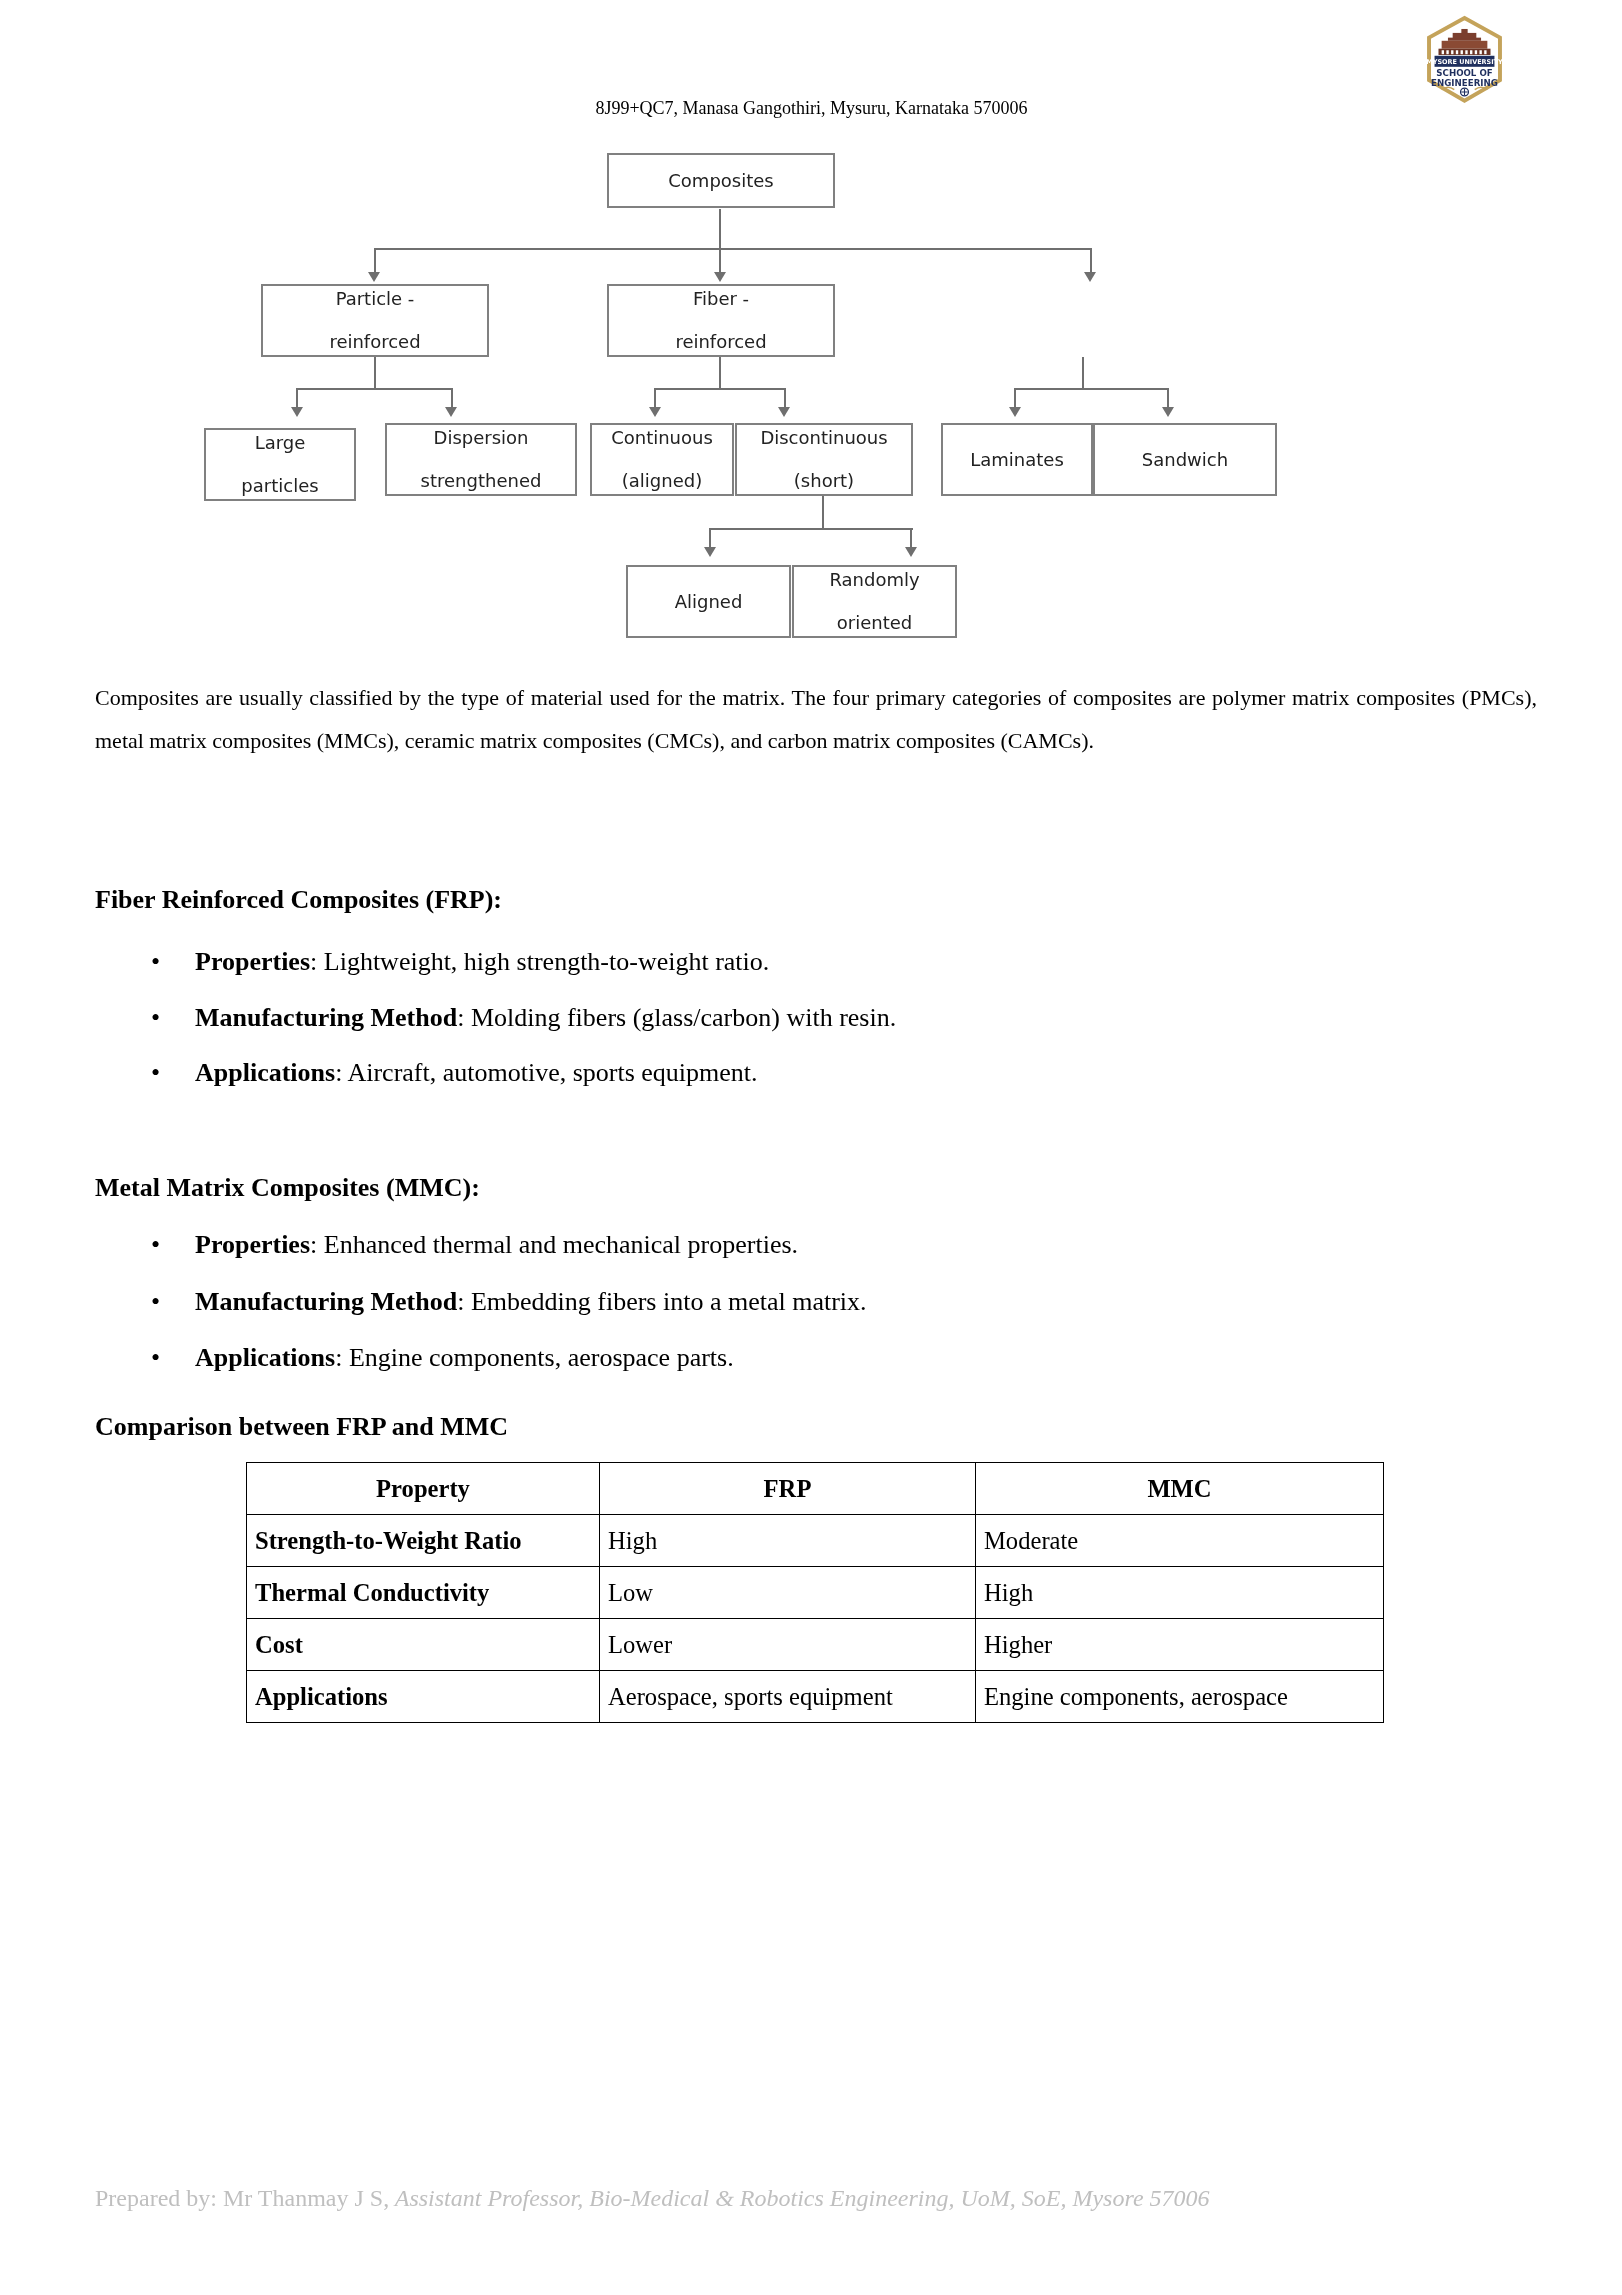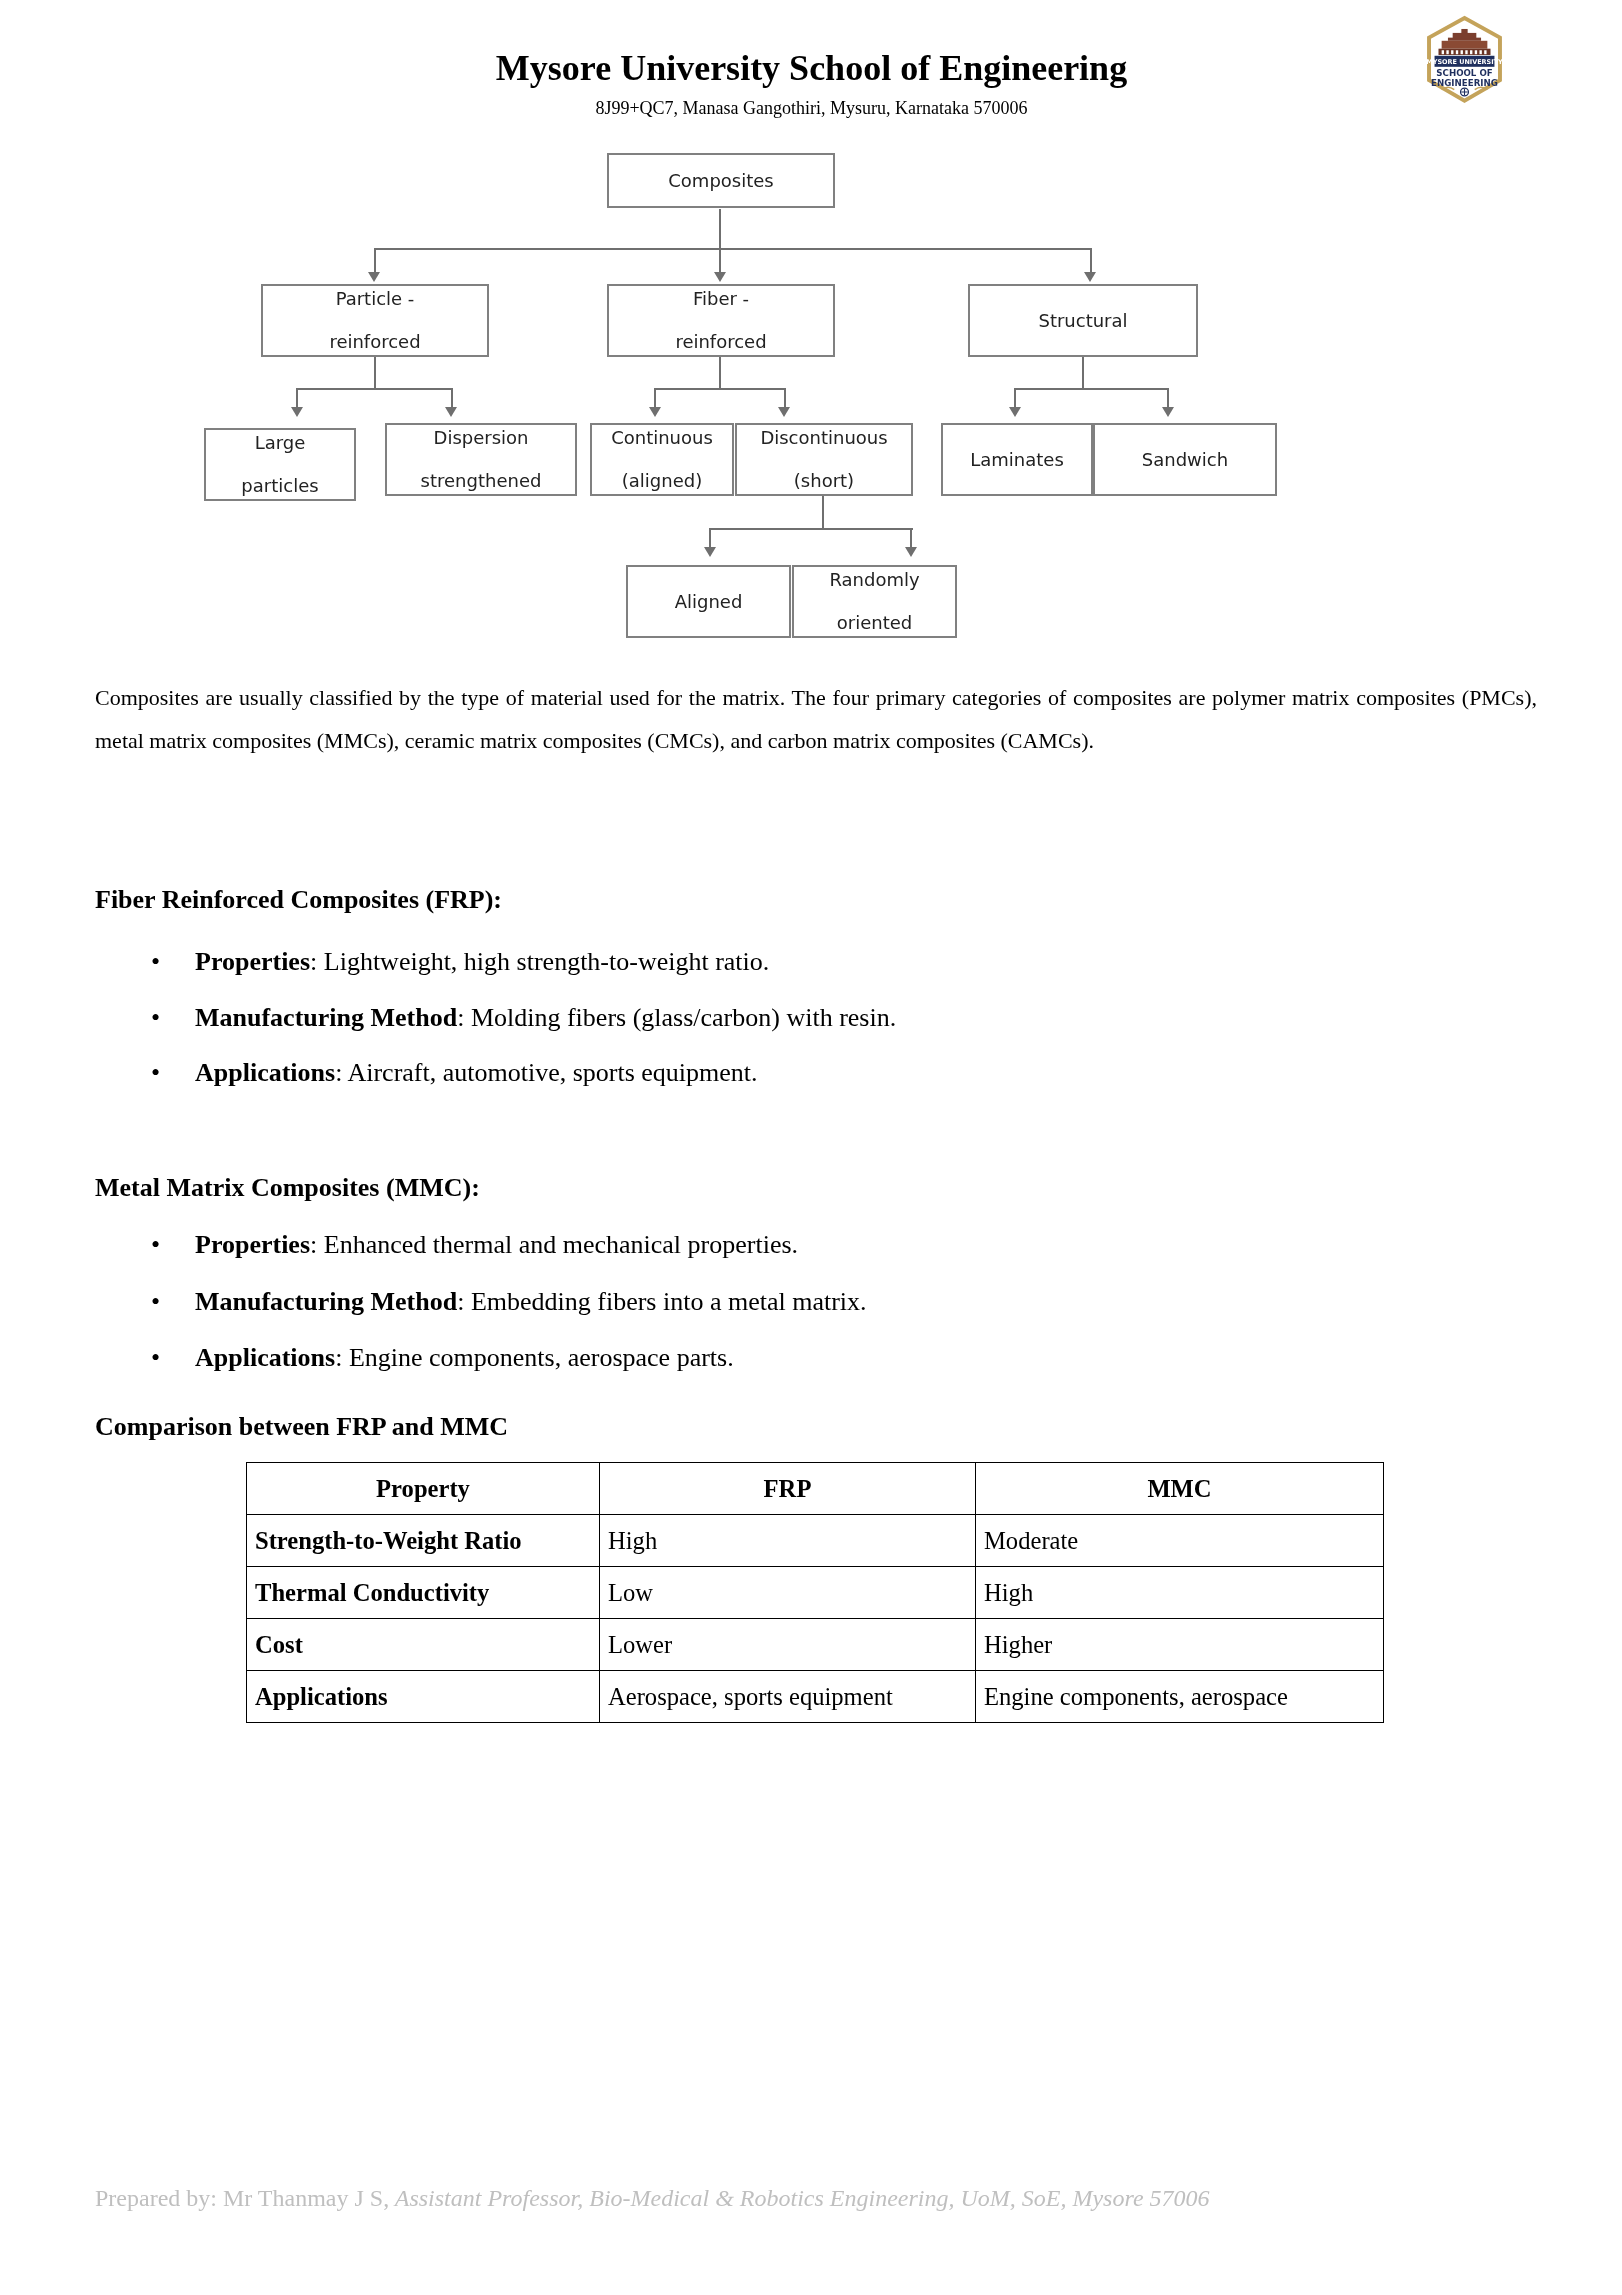--- a/index.html
+++ b/index.html
@@ -167,21 +167,20 @@
     color: #bfbfbf;
     line-height: 1.3;
     white-space: nowrap;
   }
   #doc-footer .ital { font-style: italic; }
 </style>
 </head>
 <body>
 
 <div id="doc-header">
-  <div id="header-title">Mysore University School of Engineering</div>
   <div id="header-subtitle">8J99+QC7, Manasa Gangothiri, Mysuru, Karnataka 570006</div>
 </div>
 
 <div id="logo-wrap">
   <svg viewBox="0 0 118 118" width="93" height="93">
     <polygon points="59,5 104,30 104,84 59,110 14,84 14,30" fill="#ffffff" stroke="#c4a35a" stroke-width="5"></polygon>
     <polygon points="59,12 98,34 98,80 59,103 20,80 20,34" fill="#ffffff" stroke="#ffffff" stroke-width="1"></polygon>
 
     <rect x="38" y="30" width="42" height="4" fill="#7b3f2e"></rect>
     <rect x="44" y="24" width="30" height="7" fill="#7b3f2e"></rect>
@@ -234,23 +233,20 @@
       <span>Particle -</span><br>
       <span>reinforced</span>
     </span>
   </div>
   <div class="dbox" style="left:607px; top:137px; width:228px; height:73px;">
     <span>
       <span>Fiber -</span><br>
       <span>reinforced</span>
     </span>
   </div>
-  <div class="dbox" style="left:968px; top:137px; width:230px; height:73px;">
-    <span>Structural</span>
-  </div>
 
   <div class="dline v" style="left:374px; top:210px; height:32px;"></div>
   <div class="dline h" style="left:296px; top:241px; width:157px;"></div>
   <div class="dline v" style="left:296px; top:241px; height:20.6px;"></div>
   <div class="dline v" style="left:451px; top:241px; height:20.6px;"></div>
   <div class="darrow" style="left:291px; top:260px;"></div>
   <div class="darrow" style="left:445px; top:260px;"></div>
 
   <div class="dline v" style="left:719px; top:210px; height:32px;"></div>
   <div class="dline h" style="left:654px; top:241px; width:132px;"></div>

